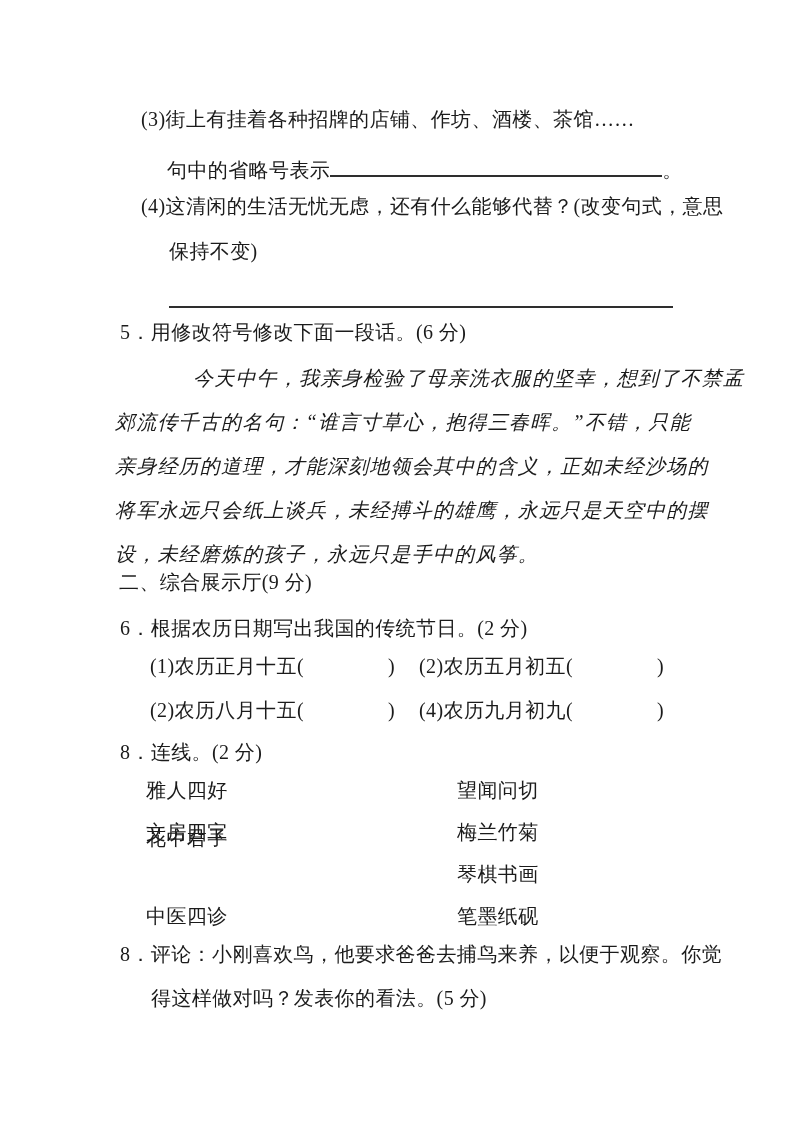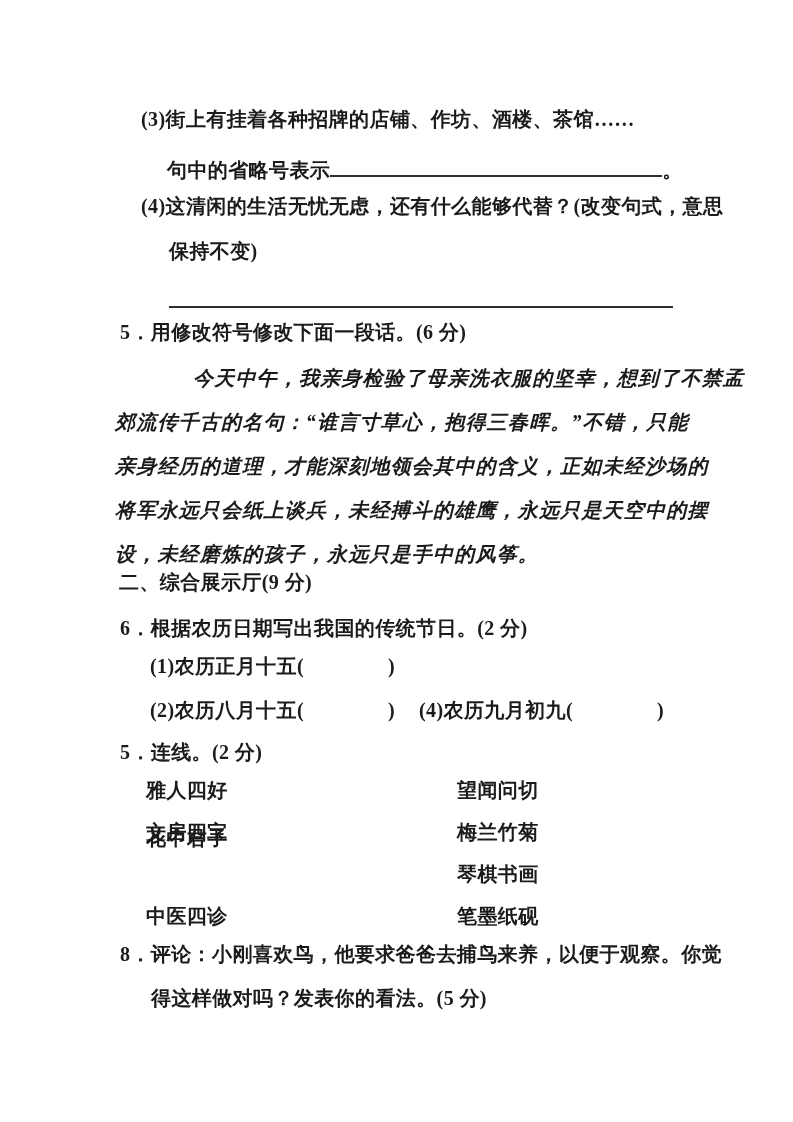--- a/index.html
+++ b/index.html
@@ -10,21 +10,20 @@
     color:#1b1b1b;
     font-family:"Liberation Serif","DejaVu Serif",serif;
     overflow:hidden;
   }
   .line {
     position:absolute;
     white-space:nowrap;
     font-size:20px;
     line-height:24px;
     letter-spacing:0.4px;
-    font-weight:bold;
   }
   
   .kai {
     font-style:italic;
     letter-spacing:1.2px;
     font-size:20px;
   }
   .blank {
     display:inline-block;
     border-bottom:2px solid #2e2e2e;
@@ -61,28 +60,31 @@
   <div class="line kai" style="left:115px; top:498px">将军永远只会纸上谈兵，未经搏斗的雄鹰，永远只是天空中的摆</div>
   <div class="line kai" style="left:115px; top:542px">设，未经磨炼的孩子，永远只是手中的风筝。</div>
 
   <div class="line" style="left:119px; top:570px">二、综合展示厅(9 分)</div>
 
   <div class="line" style="left:120px; top:616px">6．根据农历日期写出我国的传统节日。(2 分)</div>
 
   <div class="line" style="left:150px; top:654px">
     <span>(1)农历正月十五(</span><span class="pgap"></span><span>)</span>
   </div>
+  <div class="line" style="left:419px; top:654px">
+    <span>(2)农历五月初五(</span><span class="pgap"></span><span>)</span>
+  </div>
   <div class="line" style="left:150px; top:698px">
     <span>(2)农历八月十五(</span><span class="pgap"></span><span>)</span>
   </div>
   <div class="line" style="left:419px; top:698px">
     <span>(4)农历九月初九(</span><span class="pgap"></span><span>)</span>
   </div>
 
-  <div class="line" style="left:120px; top:740px">5．连线。(2 分)</div>
+  <div class="line" style="left:120px; top:740px">8．连线。(2 分)</div>
 
   <div class="line" style="left:146px; top:778px">雅人四好</div>
   <div class="line" style="left:457px; top:778px">望闻问切</div>
 
   <div class="line" style="left:146px; top:820px">文房四宝</div>
   <div class="line" style="left:457px; top:820px">梅兰竹菊</div>
 
   <div class="line" style="left:146px; top:826px">花中君子</div>
   <div class="line" style="left:457px; top:862px">琴棋书画</div>
 

